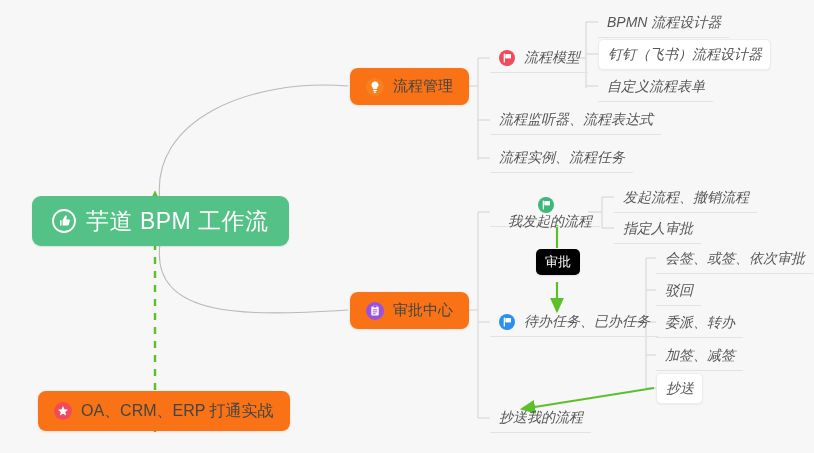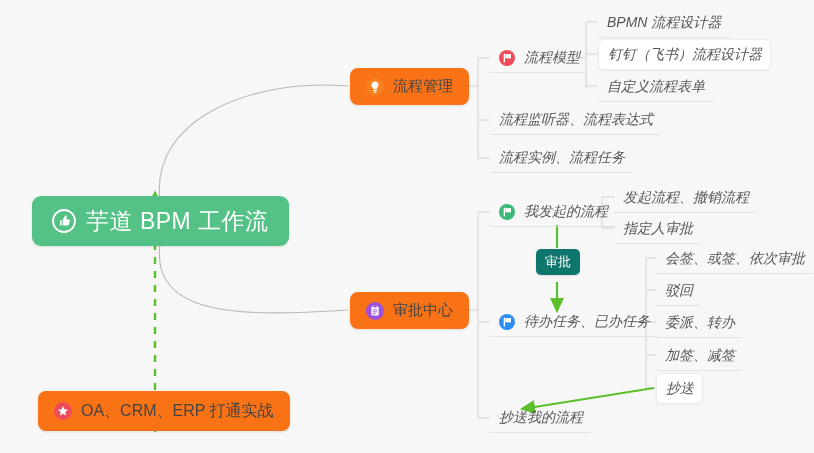--- a/index.html
+++ b/index.html
@@ -86,21 +86,21 @@
   
   .leaf.boxed {
     background: #ffffff;
     border: 1px solid #ececec;
     border-radius: 5px;
     box-shadow: 0 1px 2px rgba(0,0,0,0.05);
   }
 
   
   .pill {
-    background: #0f766e;
+    background: #000000;
     border-radius: 5px;
     height: 26px;
     padding: 0 9px;
     justify-content: center;
     box-shadow: 0 1px 2px rgba(0,0,0,0.10);
   }
   .pill .label {
     color: #ffffff;
     font-size: 13px;
   }
@@ -248,21 +248,21 @@
         <rect x="7.3" y="3.3" width="3.4" height="2.2" rx="0.8" fill="#ffffff"></rect>
         <rect x="7.3" y="3.3" width="3.4" height="2.2" rx="0.8" fill="#9b51e0"></rect>
         <rect x="6.7" y="7.4" width="4.6" height="0.95" fill="#9b51e0"></rect>
         <rect x="6.7" y="9.4" width="4.6" height="0.95" fill="#9b51e0"></rect>
         <rect x="6.7" y="11.3" width="3.0" height="0.95" fill="#9b51e0"></rect>
       </svg>
     </span>
     <span class="label">审批中心</span>
   </div>
 
-  <div class="node leaf with-icon" style="left:490px; top:197px;">
+  <div class="node leaf with-icon" style="left:490px; top:197px;flex-direction:column;">
     <span class="icon ico-16">
       <svg viewBox="0 0 16 16">
         <circle cx="8" cy="8" r="8" fill="#3cb878"></circle>
         <rect x="4.7" y="3.6" width="1.3" height="9" rx="0.5" fill="#ffffff"></rect>
         <path d="M6.3 4.1 L12.0 4.1 L12.0 8.4 L6.3 8.4 Z" fill="#ffffff"></path>
       </svg>
     </span>
     <span class="label">我发起的流程</span>
   </div>
 

